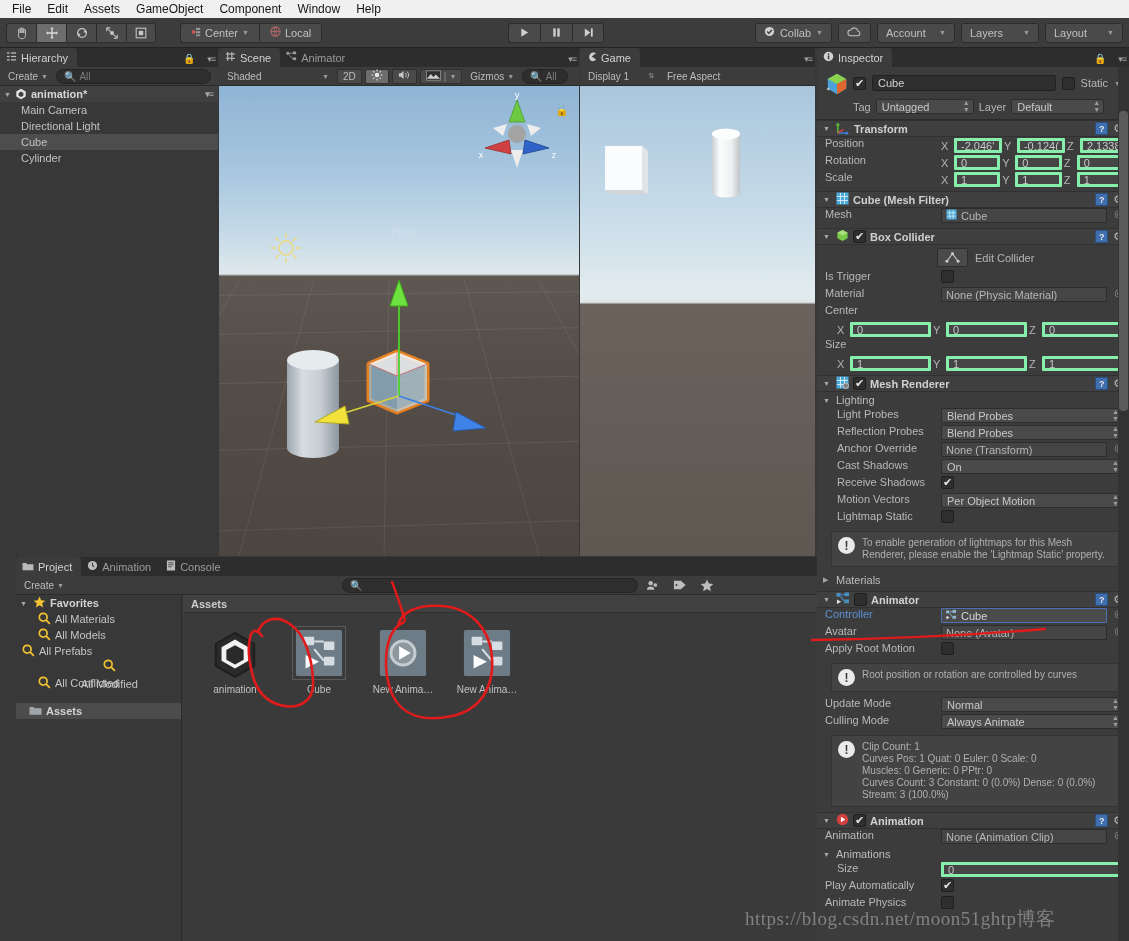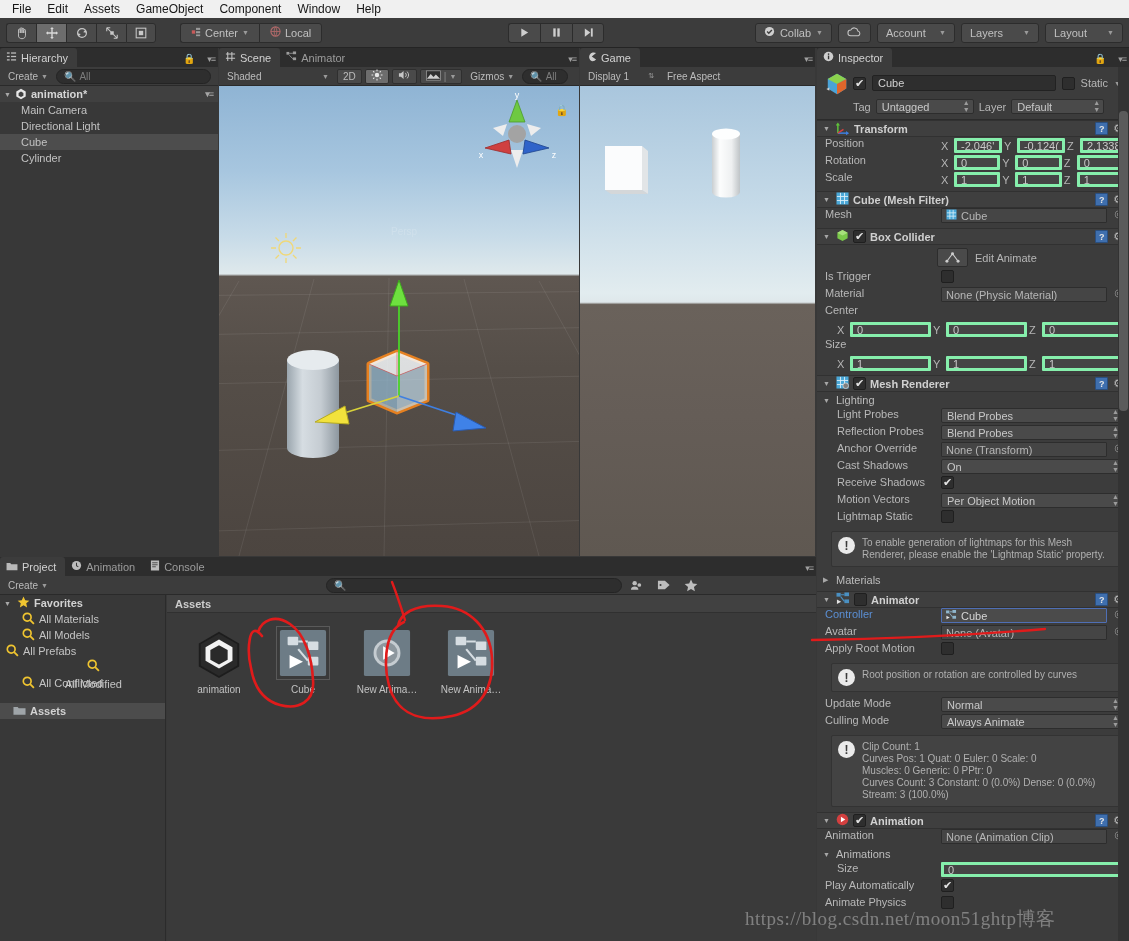--- a/index.html
+++ b/index.html
@@ -226,21 +226,21 @@
   .editcollider {
     display: flex; align-items: center; gap: 7px; padding: 3px 6px 3px 120px;
   }
   .ecbtn {
     width: 31px; height: 19px; background: #4a4a4a; border: 1px solid #2d2d2d;
     border-radius: 2px; display: flex; align-items: center; justify-content: center;
     cursor: pointer;
   }
 
   
-  #project { left: 0; top: 557px; width: 816px; height: 384px; }
+  #project { left: 16px; top: 557px; width: 816px; height: 384px; }
   .proj-left {
     position: absolute; left: 0; top: 38px; width: 166px; height: 346px;
     background: #383838; border-right: 1px solid #2b2b2b;
   }
   .proj-right {
     position: absolute; left: 167px; top: 38px; width: 649px; height: 346px;
     background: #3a3a3a;
   }
   .assets-head {
     height: 18px; background: #414141; border-bottom: 1px solid #303030;
@@ -1020,21 +1020,21 @@
       </div>
       <div class="editcollider">
         <span class="ecbtn">
           <svg width="15" height="13" viewBox="0 0 16 14">
               <path d="M2 11 L8 3 L14 11" fill="none" stroke="#cdcdcd" stroke-width="1.2"></path>
               <circle cx="2" cy="11" r="1.6" fill="#cdcdcd"></circle>
               <circle cx="8" cy="3" r="1.6" fill="#cdcdcd"></circle>
               <circle cx="14" cy="11" r="1.6" fill="#cdcdcd"></circle>
             </svg>
         </span>
-        <span class="lbl">Edit Animate</span>
+        <span class="lbl">Edit Collider</span>
       </div>
       <div class="prow">
         <span class="pname">Is Trigger</span>
         <span class="cbox"></span>
       </div>
       <div class="prow">
         <span class="pname">Material</span>
         <span class="objfield" style="flex:1">
           <span>None (Physic Material)</span>
         </span>

